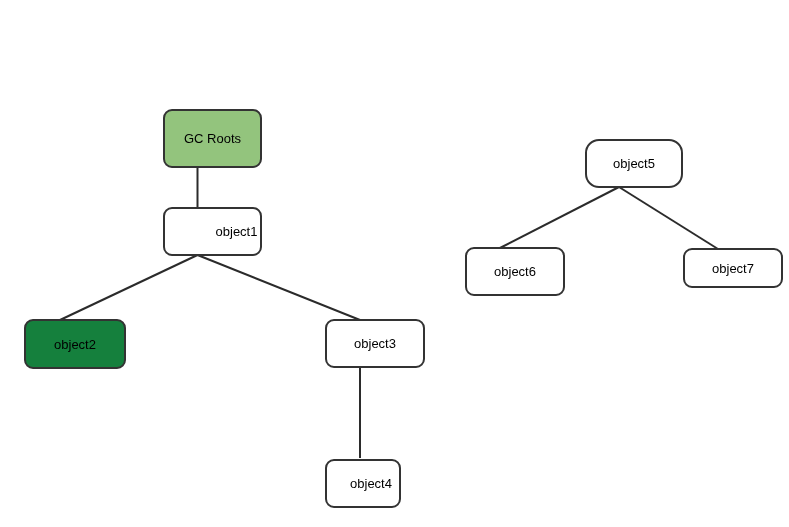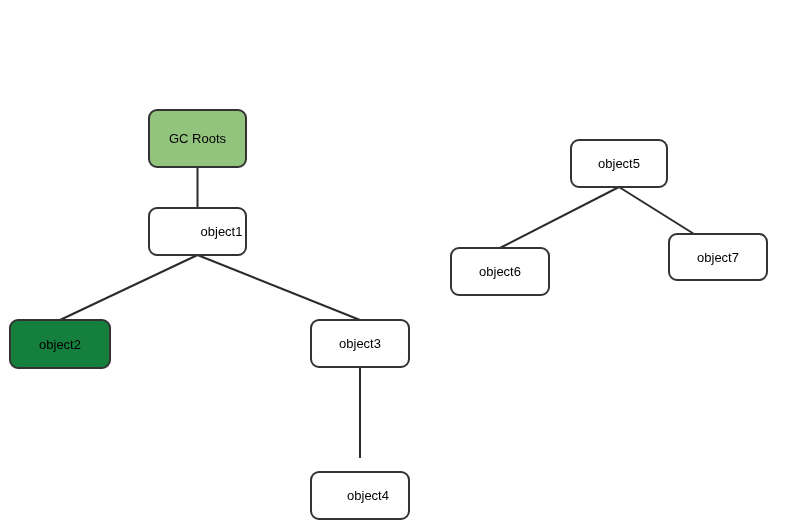--- a/index.html
+++ b/index.html
@@ -27,20 +27,21 @@
     position: absolute;
     box-sizing: border-box;
     border: 2px solid #333333;
     border-radius: 9px;
     background: #ffffff;
     display: flex;
     align-items: center;
     justify-content: center;
     font-size: 13px;
     color: #000000;
+    margin-left: 15px;
   }
   .node-label {
     white-space: nowrap;
     user-select: none;
   }
 </style>
 </head>
 <body>
 
 <div class="canvas">
@@ -58,26 +59,26 @@
       </div>
       <div class="node" style="left: 148px; top: 207px; width: 99px; height: 49px; background: rgb(255, 255, 255); border-color: rgb(51, 51, 51); padding-left: 48px;">
         <span class="node-label">object1</span>
       </div>
       <div class="node" style="left: 9px; top: 319px; width: 102px; height: 50px; background: #15803d; border-color: rgb(51, 51, 51);">
         <span class="node-label">object2</span>
       </div>
       <div class="node" style="left: 310px; top: 319px; width: 100px; height: 49px; background: rgb(255, 255, 255); border-color: rgb(51, 51, 51); justify-content: center;">
         <span class="node-label">object3</span>
       </div>
-      <div class="node" style="left: 310px; top: 471px; width: 100px; height: 49px; background: rgb(255, 255, 255); border-color: rgb(51, 51, 51); padding-left: 16px;">
+      <div class="node" style="left: 310px; top: 459px; width: 76px; height: 49px; background: rgb(255, 255, 255); border-color: rgb(51, 51, 51); padding-left: 16px;">
         <span class="node-label">object4</span>
       </div>
-      <div class="node" style="left: 570px; top: 139px; width: 98px; height: 49px; background: rgb(255, 255, 255); border-color: rgb(51, 51, 51);">
+      <div class="node" style="left: 570px; top: 139px; width: 98px; height: 49px; background: rgb(255, 255, 255); border-color: rgb(51, 51, 51); border-radius: 14px;">
         <span class="node-label">object5</span>
       </div>
       <div class="node" style="left: 450px; top: 247px; width: 100px; height: 49px; background: rgb(255, 255, 255); border-color: rgb(51, 51, 51);">
         <span class="node-label">object6</span>
       </div>
-      <div class="node" style="left: 668px; top: 233px; width: 100px; height: 48px; background: rgb(255, 255, 255); border-color: rgb(51, 51, 51);">
+      <div class="node" style="left: 668px; top: 248px; width: 100px; height: 40px; background: rgb(255, 255, 255); border-color: rgb(51, 51, 51);">
         <span class="node-label">object7</span>
       </div>
     </div>
 </div>
 
 </body></html>

